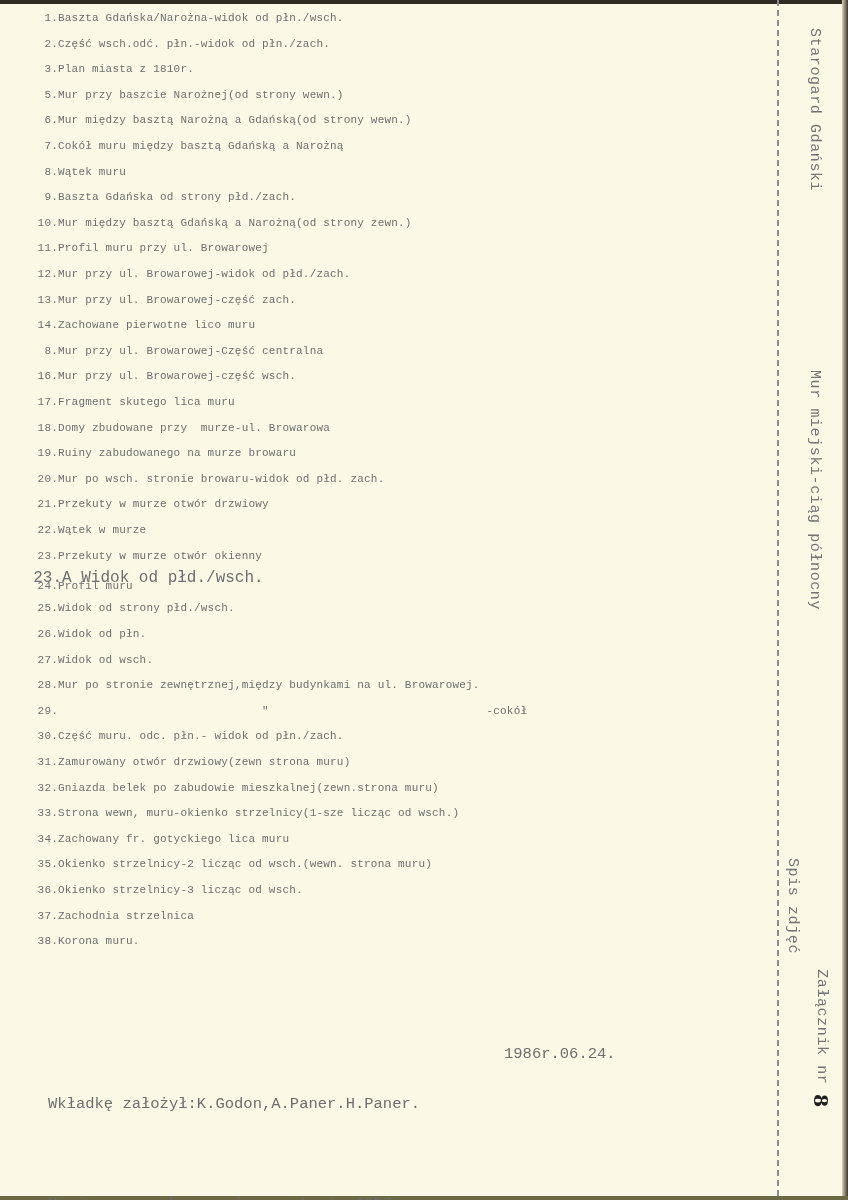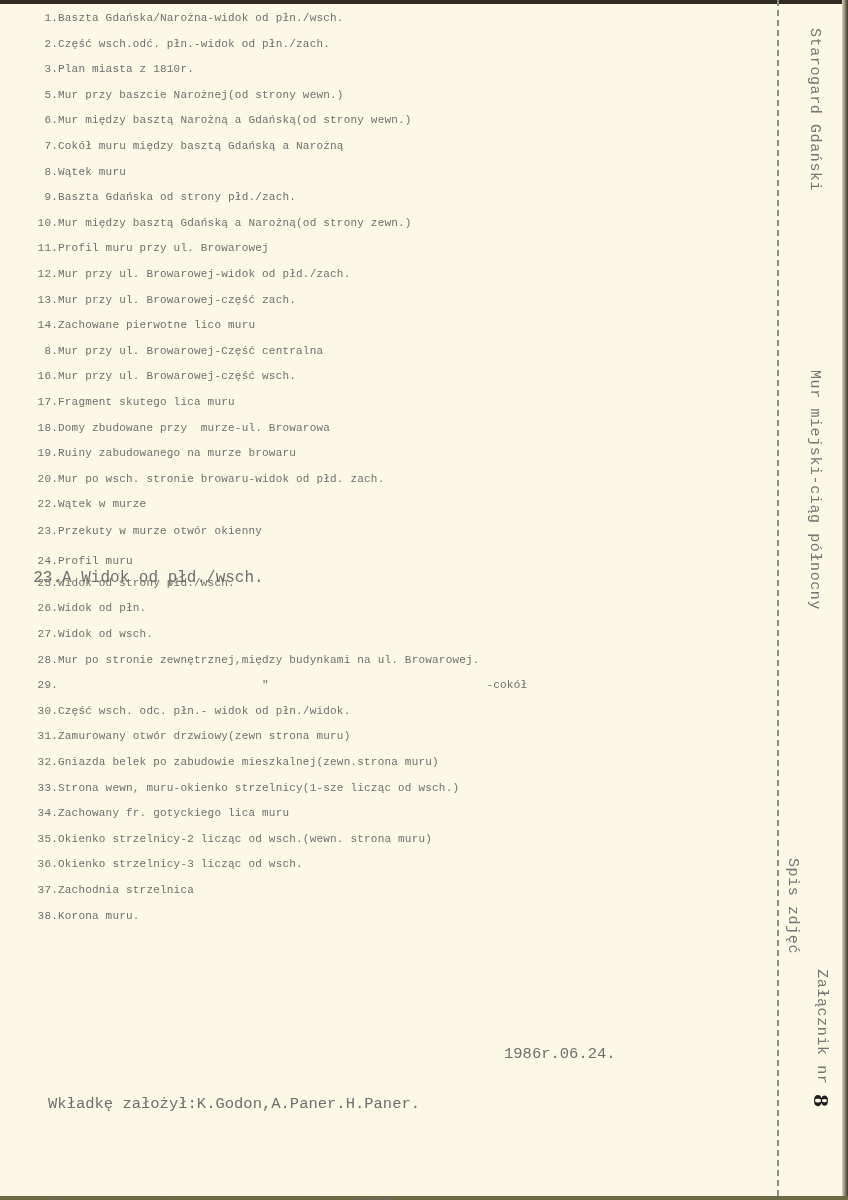--- a/index.html
+++ b/index.html
@@ -69,29 +69,30 @@
     <div class="item"><span class="num">11.</span><span>Profil muru przy ul. Browarowej</span></div>
     <div class="item"><span class="num">12.</span><span>Mur przy ul. Browarowej-widok od płd./zach.</span></div>
     <div class="item"><span class="num">13.</span><span>Mur przy ul. Browarowej-część zach.</span></div>
     <div class="item"><span class="num">14.</span><span>Zachowane pierwotne lico muru</span></div>
     <div class="item"><span class="num">8.</span><span>Mur przy ul. Browarowej-Część centralna</span></div>
     <div class="item"><span class="num">16.</span><span>Mur przy ul. Browarowej-część wsch.</span></div>
     <div class="item"><span class="num">17.</span><span>Fragment skutego lica muru</span></div>
     <div class="item"><span class="num">18.</span><span>Domy zbudowane przy  murze-ul. Browarowa</span></div>
     <div class="item"><span class="num">19.</span><span>Ruiny zabudowanego na murze browaru</span></div>
     <div class="item"><span class="num">20.</span><span>Mur po wsch. stronie browaru-widok od płd. zach.</span></div>
+    <div class="item"><span class="num">21.</span><span>Przekuty w murze otwór drzwiowy</span></div>
     <div class="item"><span class="num">22.</span><span>Wątek w murze</span></div>
     <div class="item" style="height: 19px; line-height: 19px; margin-top: 4px;"><span class="num">23.</span><span>Przekuty w murze otwór okienny</span></div>
     <div class="item" style="height: 20px; line-height: 20px; margin-top: 10px;"><span class="num">24.</span><span>Profil muru</span></div>
     <div class="item"><span class="num">25.</span><span>Widok od strony płd./wsch.</span></div>
     <div class="item"><span class="num">26.</span><span>Widok od płn.</span></div>
     <div class="item"><span class="num">27.</span><span>Widok od wsch.</span></div>
     <div class="item"><span class="num">28.</span><span>Mur po stronie zewnętrznej,między budynkami na ul. Browarowej.</span></div>
     <div class="item"><span class="num">29.</span><span>                              "                                -cokół</span></div>
-    <div class="item"><span class="num">30.</span><span>Część wsch. odc. płn.- widok od płn./widok.</span></div>
+    <div class="item"><span class="num">30.</span><span>Część muru. odc. płn.- widok od płn./zach.</span></div>
     <div class="item"><span class="num">31.</span><span>Zamurowany otwór drzwiowy(zewn strona muru)</span></div>
     <div class="item"><span class="num">32.</span><span>Gniazda belek po zabudowie mieszkalnej(zewn.strona muru)</span></div>
     <div class="item"><span class="num">33.</span><span>Strona wewn, muru-okienko strzelnicy(1-sze licząc od wsch.)</span></div>
     <div class="item"><span class="num">34.</span><span>Zachowany fr. gotyckiego lica muru</span></div>
     <div class="item"><span class="num">35.</span><span>Okienko strzelnicy-2 licząc od wsch.(wewn. strona muru)</span></div>
     <div class="item"><span class="num">36.</span><span>Okienko strzelnicy-3 licząc od wsch.</span></div>
     <div class="item"><span class="num">37.</span><span>Zachodnia strzelnica</span></div>
     <div class="item"><span class="num">38.</span><span>Korona muru.</span></div>
   </div>
 

